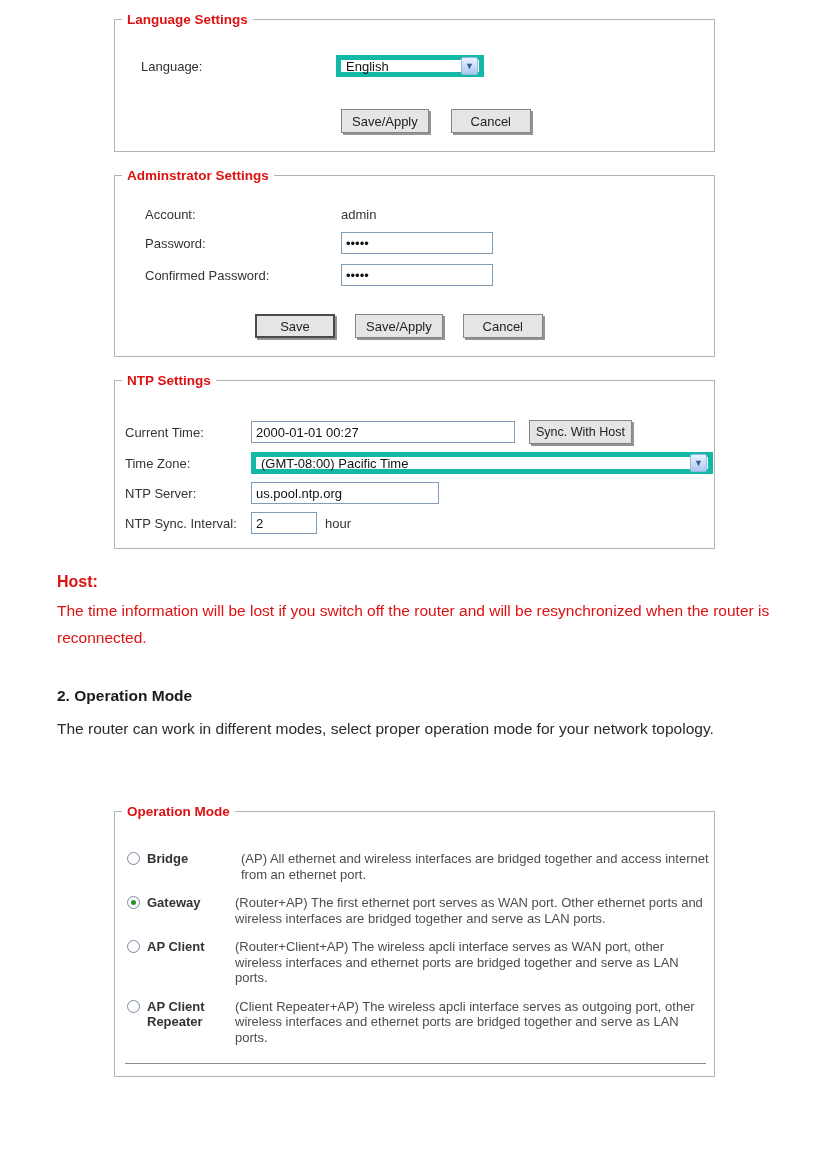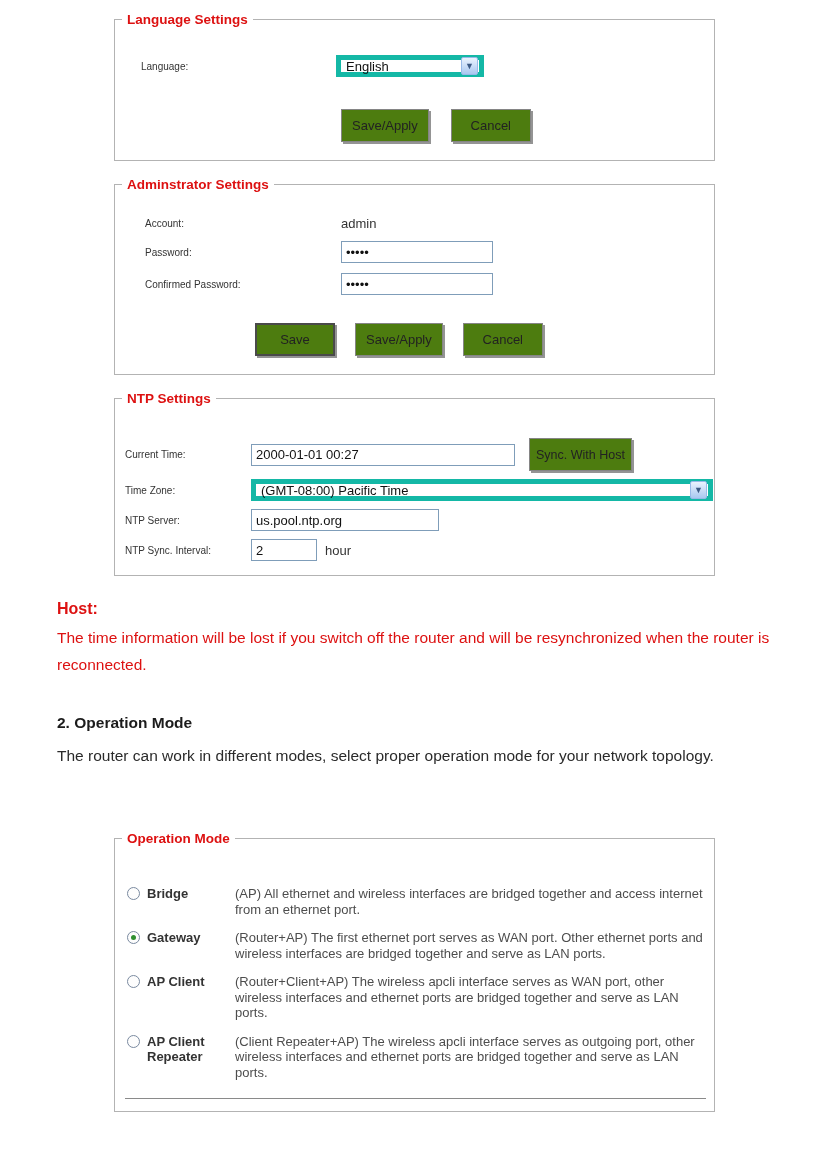--- a/index.html
+++ b/index.html
@@ -14,34 +14,34 @@
   
   .panel {
     width: 601px; margin: 0 0 16px 114px;
     border: 1px solid #b3b3b3; padding: 4px 0 14px 0;
     background: #fff;
   }
   .panel legend {
     color: #dd1111; font-weight: bold; font-size: 13.5px;
     margin-left: 7px; padding: 0 5px;
   }
-  .flabel { font-size: 10px; color: #333; }
+  .flabel { font-size: 13px; color: #333; }
   .fvalue { font-size: 13px; color: #333; }
   .form-row { display: flex; align-items: center; }
 
   .tinput {
     font-family: inherit; font-size: 13px; color: #111;
     border: 1px solid #7f9db9; background: #fff;
     height: 22px; padding: 2px 4px;
   }
   .btn {
     font-family: inherit; font-size: 13px; color: #222;
-    background: #4d7c0f; border: 1px solid #858585;
+    background: #e5e5e5; border: 1px solid #858585;
     box-shadow: 2px 2px 0 #949494;
-    height: 33px; padding: 2px 10px; min-width: 80px; cursor: pointer;
+    height: 24px; padding: 2px 10px; min-width: 80px; cursor: pointer;
   }
   .btn-default { border: 2px solid #4a4a4a; padding: 1px 9px; }
 
   .select {
     display: inline-flex; align-items: center; justify-content: space-between;
     border: 5px solid #14b8a6; background: #fff; height: 22px;
   }
   .sel-text { font-size: 13px; color: #111; padding: 0 5px; white-space: nowrap; overflow: hidden; }
   .sel-arrow {
     flex: 0 0 17px; width: 17px; height: 18px; margin-right: 1px;
@@ -78,21 +78,21 @@
   .note { margin: 24px 0 0 57px; width: 722px; }
   .note-heading { color: #dd1111; font-size: 16px; font-weight: bold; }
   .note-body { color: #dd1111; font-size: 15.5px; line-height: 27px; margin-top: 6px; }
   .section { margin: 36px 0 0 57px; width: 722px; }
   .section-heading { color: #1b1b1b; font-size: 15.5px; font-weight: bold; }
   .section-body { color: #2a2a2a; font-size: 15.5px; line-height: 27px; margin-top: 10px; text-align: justify; }
 
   
   .panel-opmode { margin-top: 62px; padding-bottom: 10px; }
   .op-row { display: flex; margin: 13px 0 0 12px; }
-  .op-row:first-of-type { margin-top: 36px; }
+  .op-row:first-of-type { margin-top: 28px; gap: 6px; }
   .op-opt { width: 108px; display: flex; align-items: flex-start; cursor: pointer; }
   .op-label { font-size: 13px; font-weight: bold; color: #333; line-height: 15.5px; }
   .op-desc { width: 468px; font-size: 13px; line-height: 15.5px; color: #4d4d4d; }
   .radio {
     flex: 0 0 13px; width: 13px; height: 13px; border-radius: 50%;
     border: 1px solid #7a8aa0; background: #fdfdfd; position: relative;
     margin: 1px 7px 0 0; display: inline-block;
   }
   .radio.checked::after {
     content: ""; position: absolute; left: 3px; top: 3px;

